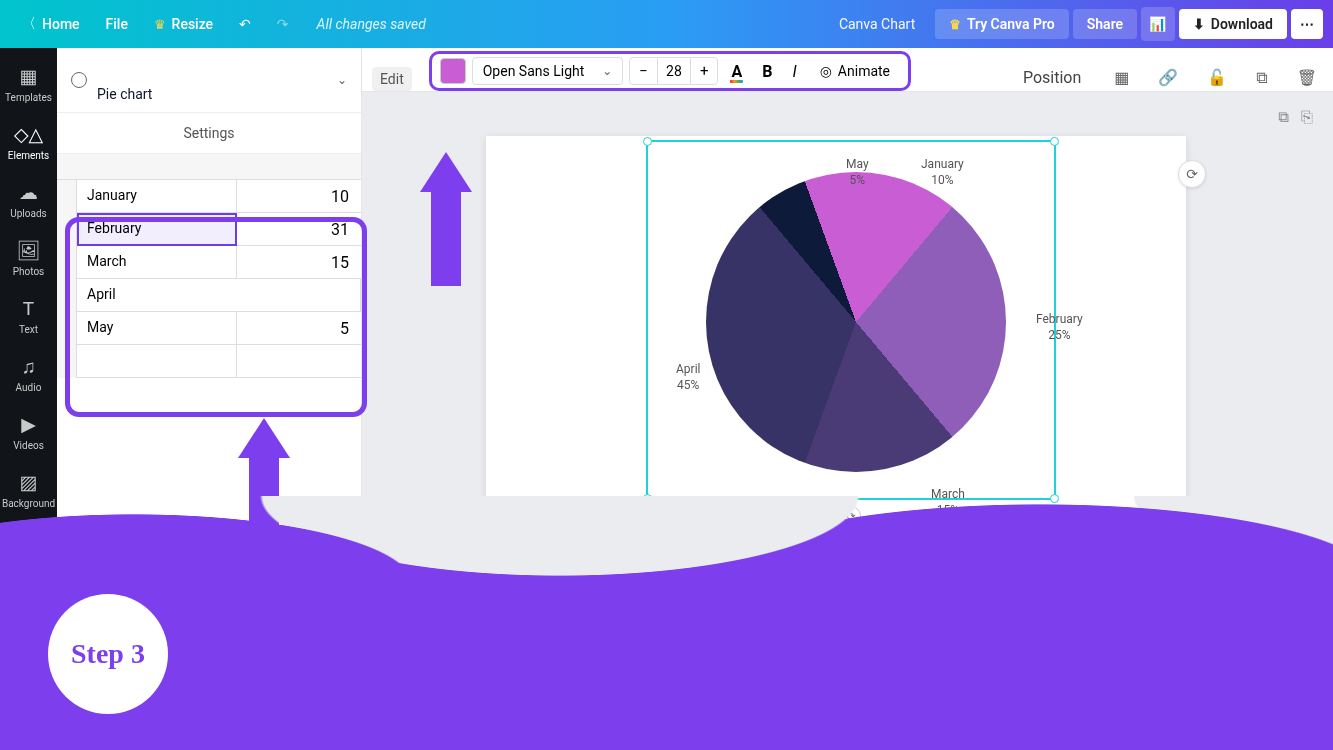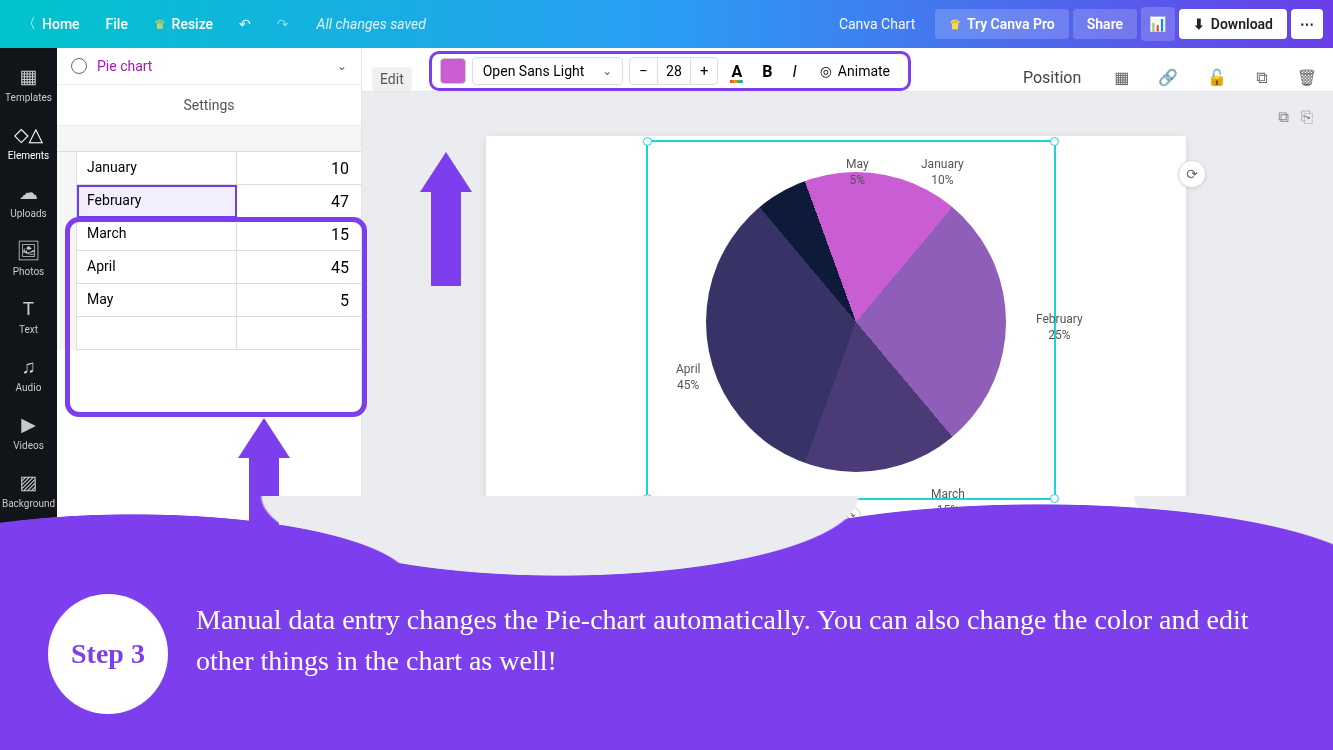--- a/index.html
+++ b/index.html
@@ -19,21 +19,21 @@
 
 .main { display: flex; height: calc(100% - 48px); }
 .rail { width: 57px; background: #111418; display: flex; flex-direction: column; align-items: center; padding-top: 8px; gap: 2px; }
 .rail-item { color: #c9c9c9; font-size: 10px; display: flex; flex-direction: column; align-items: center; gap: 4px; padding: 9px 0; width: 100%; cursor: pointer; }
 .rail-item.active { color: #fff; }
 .rail-item .ic { font-size: 19px; }
 
 .panel { width: 305px; background: #fff; border-right: 1px solid #e5e5e5; display: flex; flex-direction: column; position: relative; }
 .panel-top { padding: 10px 14px; border-bottom: 1px solid #eee; display: flex; align-items: center; gap: 10px; }
 .chart-type-ic { width:16px;height:16px;border:1.5px solid #666;border-radius:50%; }
-.chart-select { flex:1; font-size:14px; color:#a21caf; }
+.chart-select { flex:1; font-size:14px; color:#0f172a;margin-top:28px; }
 .chev { color:#666; font-size:12px; }
 .tabs { display: flex; font-size: 14px; }
 .tab { flex: 1; text-align: center; padding: 12px 0; color: #555; cursor: pointer; border-bottom: 1px solid #eee; }
 .tab.active { color: #6a3ee8; border-bottom: 2px solid #6a3ee8; font-weight: 500; }
 
 .spreadsheet { padding: 0; position: relative; }
 .sheet-hdr { height: 26px; border-bottom: 1px solid #ddd; background:#f6f6f6; }
 .row { display: flex; height: 33px; }
 .cell-h { width: 20px; border-right: 1px solid #ddd; background:#f6f6f6; }
 .cell-a { flex:1; border-right: 1px solid #ddd; border-bottom: 1px solid #ddd; padding: 7px 10px; font-size: 14px; }
@@ -186,31 +186,30 @@
     <div class="spreadsheet">
       <div class="sheet-hdr"></div>
       <div class="row">
           <div class="cell-h"></div>
           <div class="cell-a">January</div>
           <div class="cell-b">10</div>
         </div>
       <div class="row selected">
           <div class="cell-h"></div>
           <div class="cell-a">February</div>
-          <div class="cell-b">47</div>
+          <div class="cell-b">31</div>
         </div>
       <div class="row">
           <div class="cell-h"></div>
           <div class="cell-a">March</div>
           <div class="cell-b">15</div>
         </div>
       <div class="row">
           <div class="cell-h"></div>
           <div class="cell-a">April</div>
-          <div class="cell-b">45</div>
         </div>
       <div class="row">
           <div class="cell-h"></div>
           <div class="cell-a">May</div>
           <div class="cell-b">5</div>
         </div>
       <div class="row">
           <div class="cell-h"></div>
           <div class="cell-a"></div>
           <div class="cell-b"></div>
@@ -288,14 +287,13 @@
     <div class="arrow-head"></div>
     <div class="arrow-body"></div>
   </div>
 <div class="arrow arrow2">
     <div class="arrow-head"></div>
     <div class="arrow-body"></div>
   </div>
 
 <div class="tutorial">
   <div class="step-badge">Step 3</div>
-  <div class="step-text">Manual data entry changes the Pie-chart automatically. You can also change the color and edit other things in the chart as well!</div>
 </div>
 
 </body></html>

